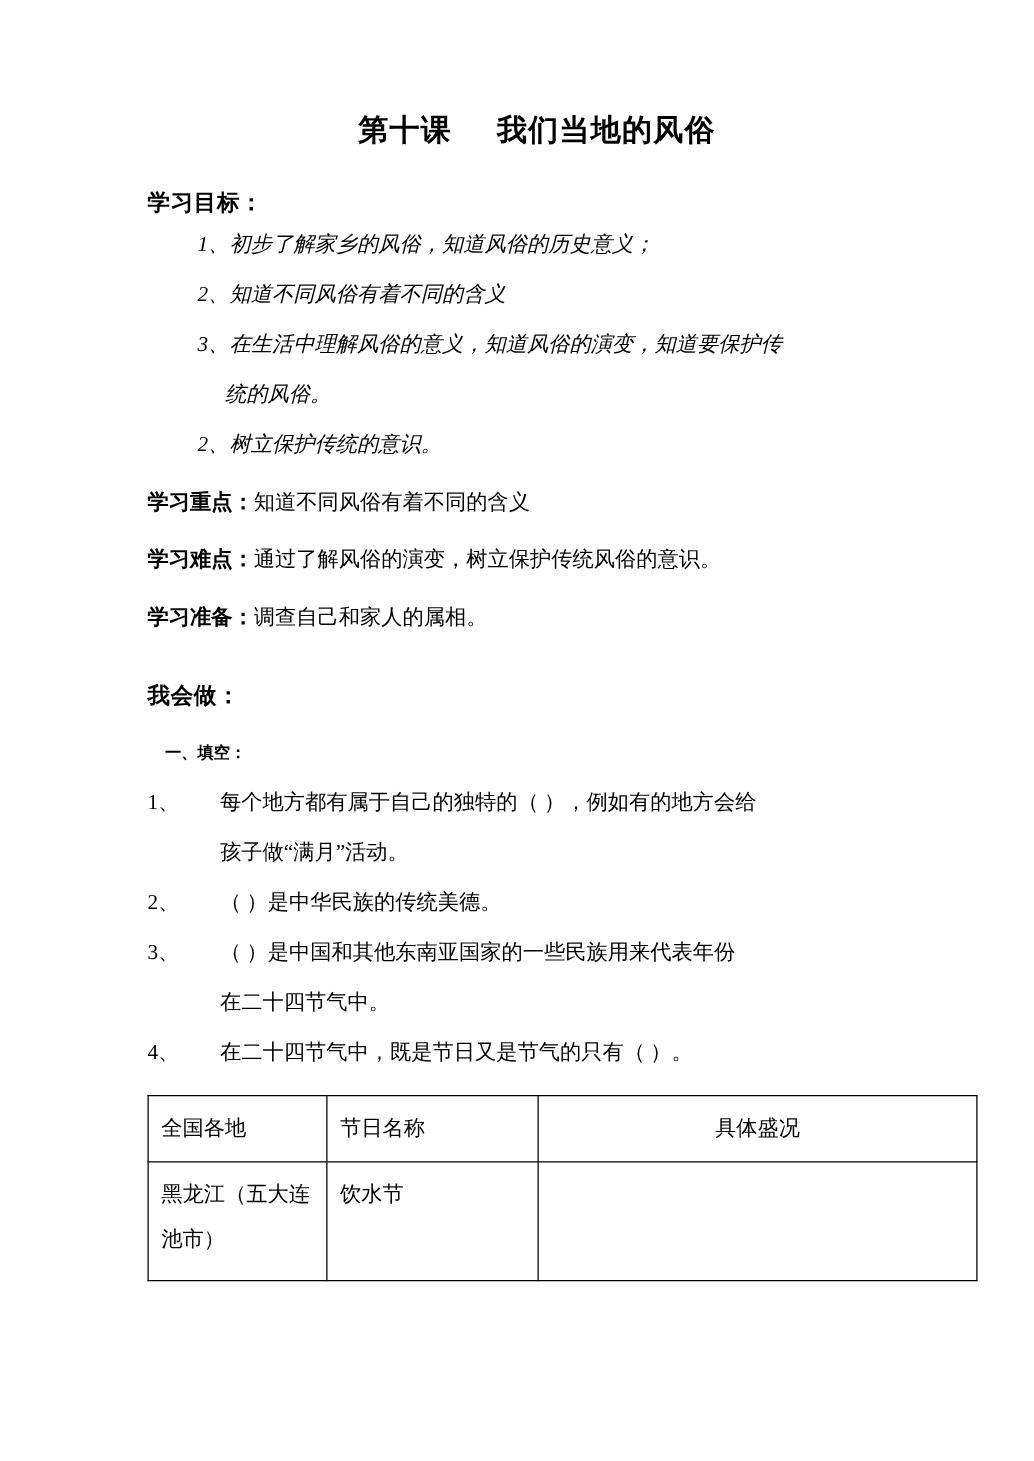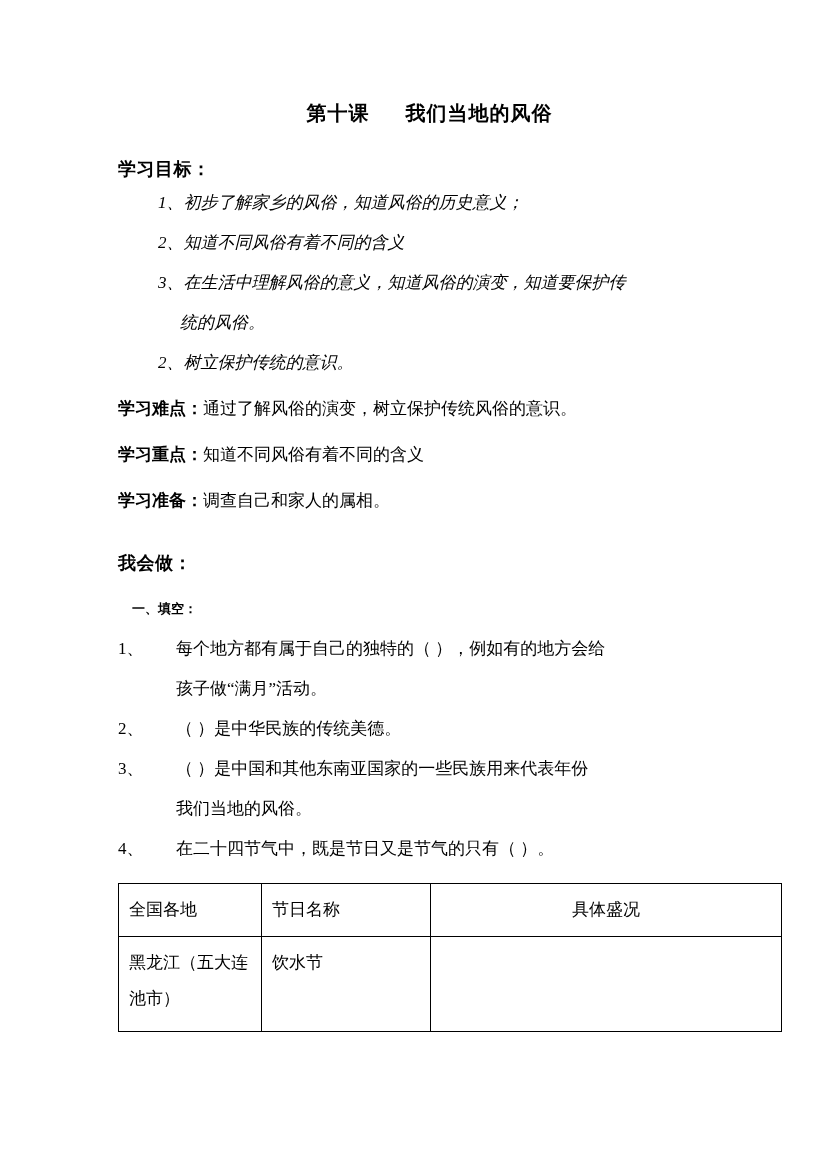--- a/index.html
+++ b/index.html
@@ -17,24 +17,24 @@
   }
   .page {
     width: 827px;
     height: 1169px;
     box-sizing: border-box;
     padding: 74px 96px 60px 118px;
     position: relative;
   }
   .doc-title {
     text-align: center;
-    font-size: 20px;
+    font-size: 24px;
     font-weight: bold;
     letter-spacing: 1px;
-    margin: 26px 0 0 0;
+    margin: 14px 0 0 0;
     padding-left: 10px;
   }
   .doc-title .gap {
     display: inline-block;
     width: 36px;
   }
   .section-head {
     font-size: 18px;
     font-weight: bold;
     margin-top: 30px;
@@ -129,25 +129,25 @@
     <li>1、初步了解家乡的风俗，知道风俗的历史意义；</li>
     <li>2、知道不同风俗有着不同的含义</li>
     <li>
       <span>3、在生活中理解风俗的意义，知道风俗的演变，知道要保护传</span>
       <span class="wrapline">统的风俗。</span>
     </li>
     <li>2、树立保护传统的意识。</li>
   </ul>
 
   <div class="labelled-line">
-    <span class="lbl">学习难点：</span><span>通过了解风俗的演变，树立保护传统风俗的意识。</span>
+    <span class="lbl">学习重点：</span><span>知道不同风俗有着不同的含义</span>
   </div>
 
   <div class="labelled-line">
-    <span class="lbl">学习重点：</span><span>知道不同风俗有着不同的含义</span>
+    <span class="lbl">学习难点：</span><span>通过了解风俗的演变，树立保护传统风俗的意识。</span>
   </div>
 
   <div class="labelled-line">
     <span class="lbl">学习准备：</span><span>调查自己和家人的属相。</span>
   </div>
 
   <div class="section-head">我会做：</div>
 
   <div class="subhead">一、填空：</div>
 
@@ -157,21 +157,21 @@
       <span>每个地方都有属于自己的独特的（        ），例如有的地方会给</span>
       <span class="cont2">孩子做“满月”活动。</span>
     </li>
     <li>
       <span class="num">2、</span>
       <span>（                ）是中华民族的传统美德。</span>
     </li>
     <li>
       <span class="num">3、</span>
       <span>（        ）是中国和其他东南亚国家的一些民族用来代表年份</span>
-      <span class="cont2">我们当地的风俗。</span>
+      <span class="cont2">在二十四节气中。</span>
     </li>
     <li>
       <span class="num">4、</span>
       <span>在二十四节气中，既是节日又是节气的只有（        ）。</span>
     </li>
   </ul>
 
 
   <table class="fill-table">
     <tbody>

